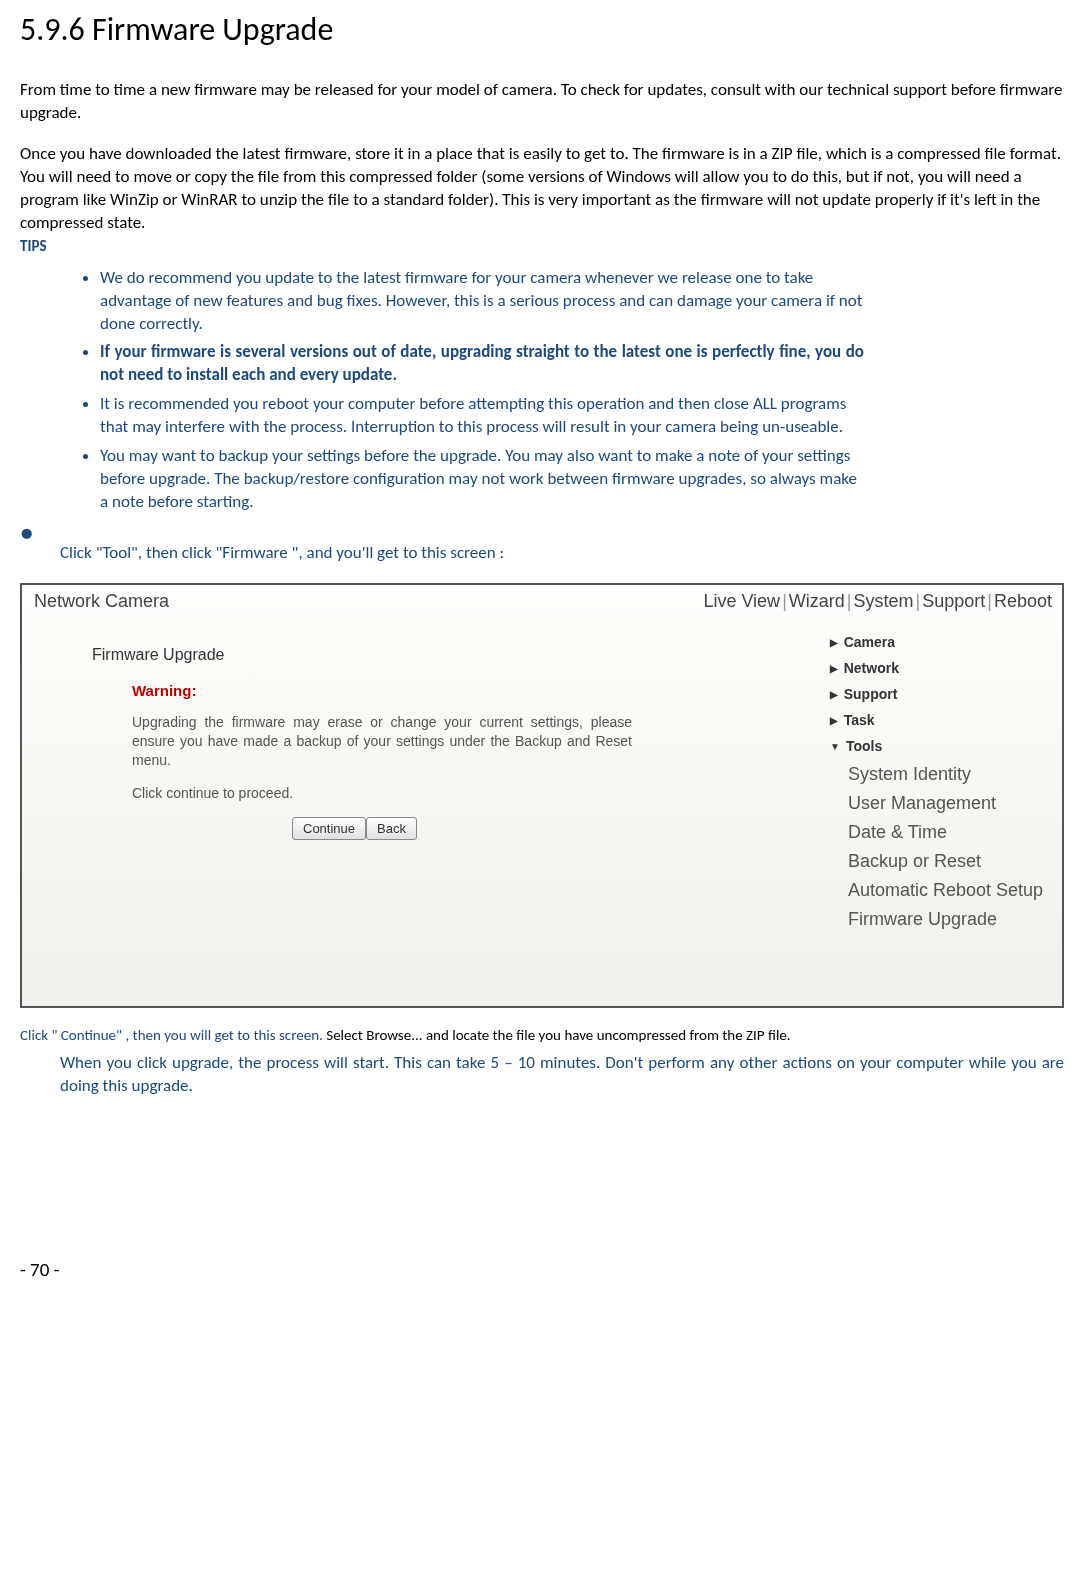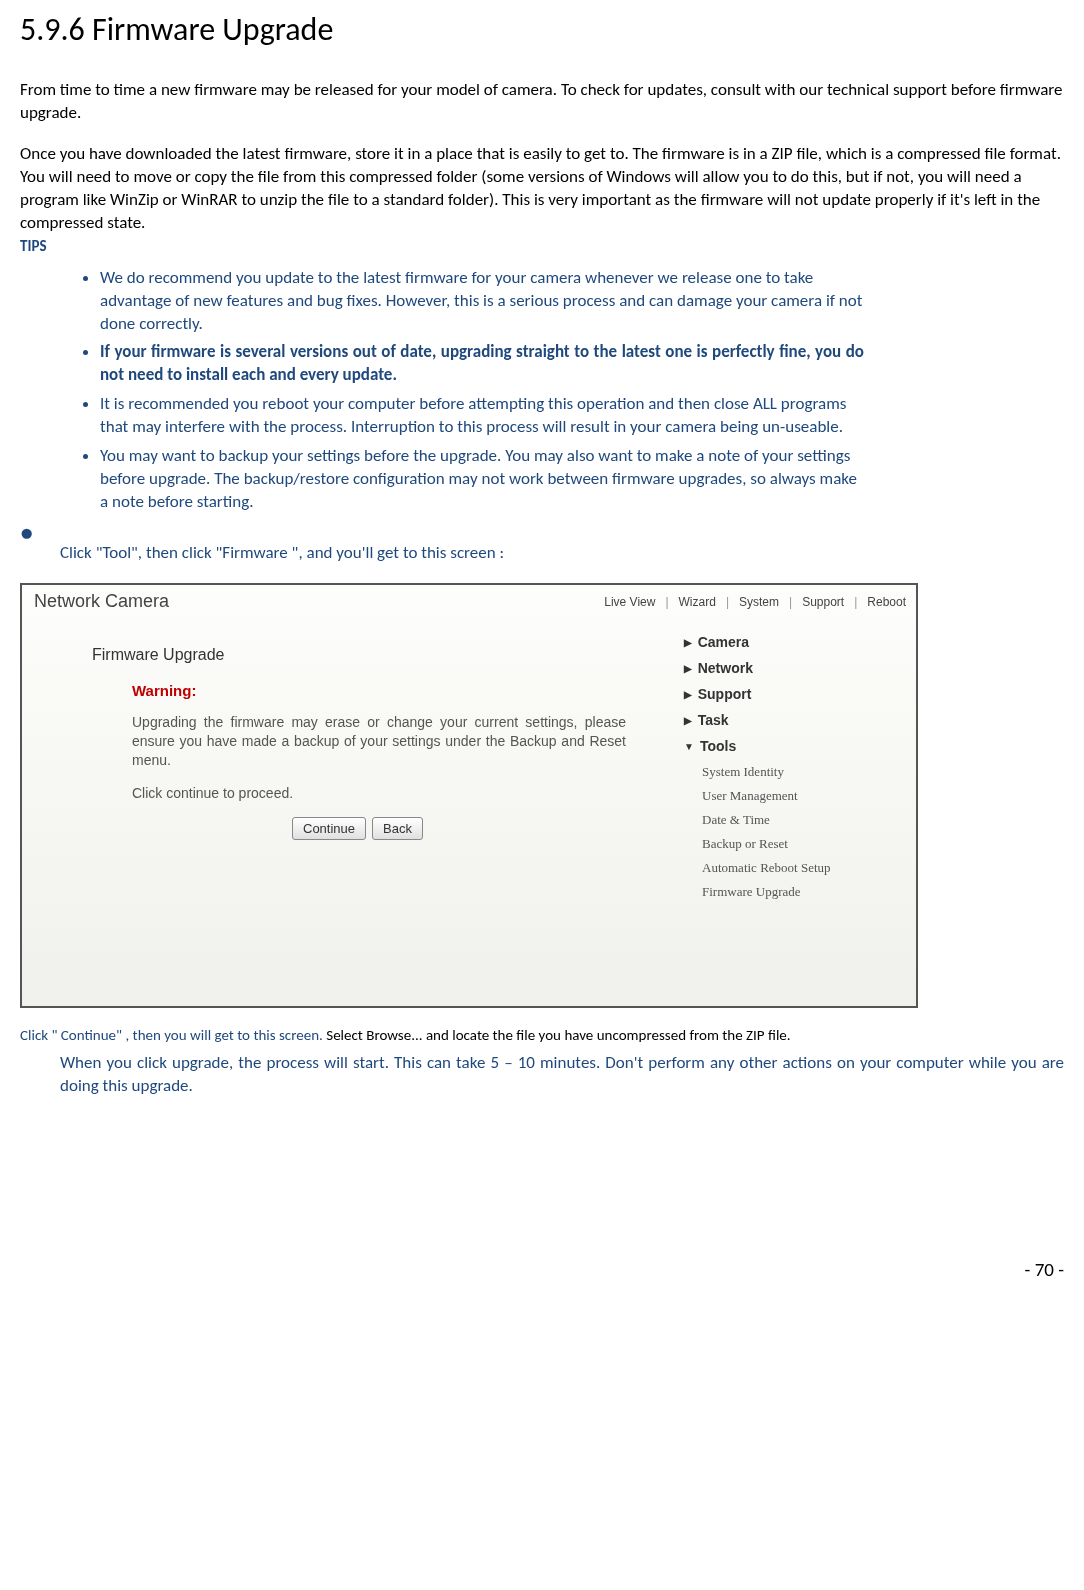--- a/index.html
+++ b/index.html
@@ -57,41 +57,41 @@
       font-size: 17px;
       padding-left: 40px;
       margin-top: -2px;
       margin-bottom: 4px;
     }
 
     
     .screenshot {
       border: 2px solid #555;
       background: linear-gradient(to bottom, #fdfdfb, #f0f0ec);
-      width: 898px;
+      width: 1044px;
       position: relative;
       font-family: Arial, sans-serif;
       color: #333;
       margin-top: 20px;
     }
     .ss-header {
       display: flex;
       justify-content: space-between;
       align-items: center;
       padding: 6px 10px 4px 12px;
     }
     .ss-title {
       font-size: 18px;
       color: #444;
     }
     .ss-nav {
-      font-size: 12px;
+      font-size: 18px;
       color: #444;
       display: flex;
-      gap: 10px;
+      gap: 2px;
       align-items: center;
     }
     .ss-nav span.sep { color: #999; }
     .ss-body {
       display: flex;
       min-height: 390px;
     }
     .ss-main {
       flex: 1;
       padding: 30px 40px 10px 70px;
@@ -114,21 +114,21 @@
       margin-left: 40px;
       margin-bottom: 14px;
       max-width: 500px;
       text-align: justify;
       line-height: 1.35;
     }
     .fw-buttons {
       margin-left: 200px;
       margin-top: 6px;
       display: flex;
-      gap: 6px;
+      gap: 0;
     }
     .fw-btn {
       border: 1px solid #888;
       background: linear-gradient(to bottom, #fff, #e0e0e0);
       border-radius: 3px;
       padding: 3px 10px;
       font-size: 13px;
       color: #333;
       cursor: pointer;
     }
@@ -142,45 +142,44 @@
       gap: 6px;
       font-size: 14px;
       font-weight: bold;
       color: #333;
       margin-bottom: 10px;
     }
     .sb-arrow {
       font-size: 10px;
     }
     .sb-sub {
-      font-size: 13px;
+      font-size: 18px;
       color: #555;
       padding-left: 18px;
       margin-bottom: 8px;
       font-weight: normal;
-      font-family: Liberation Serif, serif;
     }
 
     .after-text {
       font-size: 15px;
       margin-top: 18px;
     }
     .after-text .blue { color: #1f497d; }
     .note-block {
       padding-left: 40px;
       margin-top: 8px;
       color: #1f497d;
       font-size: 17px;
       line-height: 1.35;
     }
     .note-block p { margin-bottom: 2px; }
     .note-justify { text-align: justify; }
 
     .page-num {
-      text-align: right;
+      text-align: left;
       font-size: 19px;
       margin-top: 160px;
     }
   </style>
 </head>
 <body>
 
 <h1 class="heading">5.9.6 Firmware Upgrade</h1>
 
 <p class="body-para">From time to time a new firmware may be released for your model of camera. To check for updates, consult with our technical support before firmware upgrade.</p>

